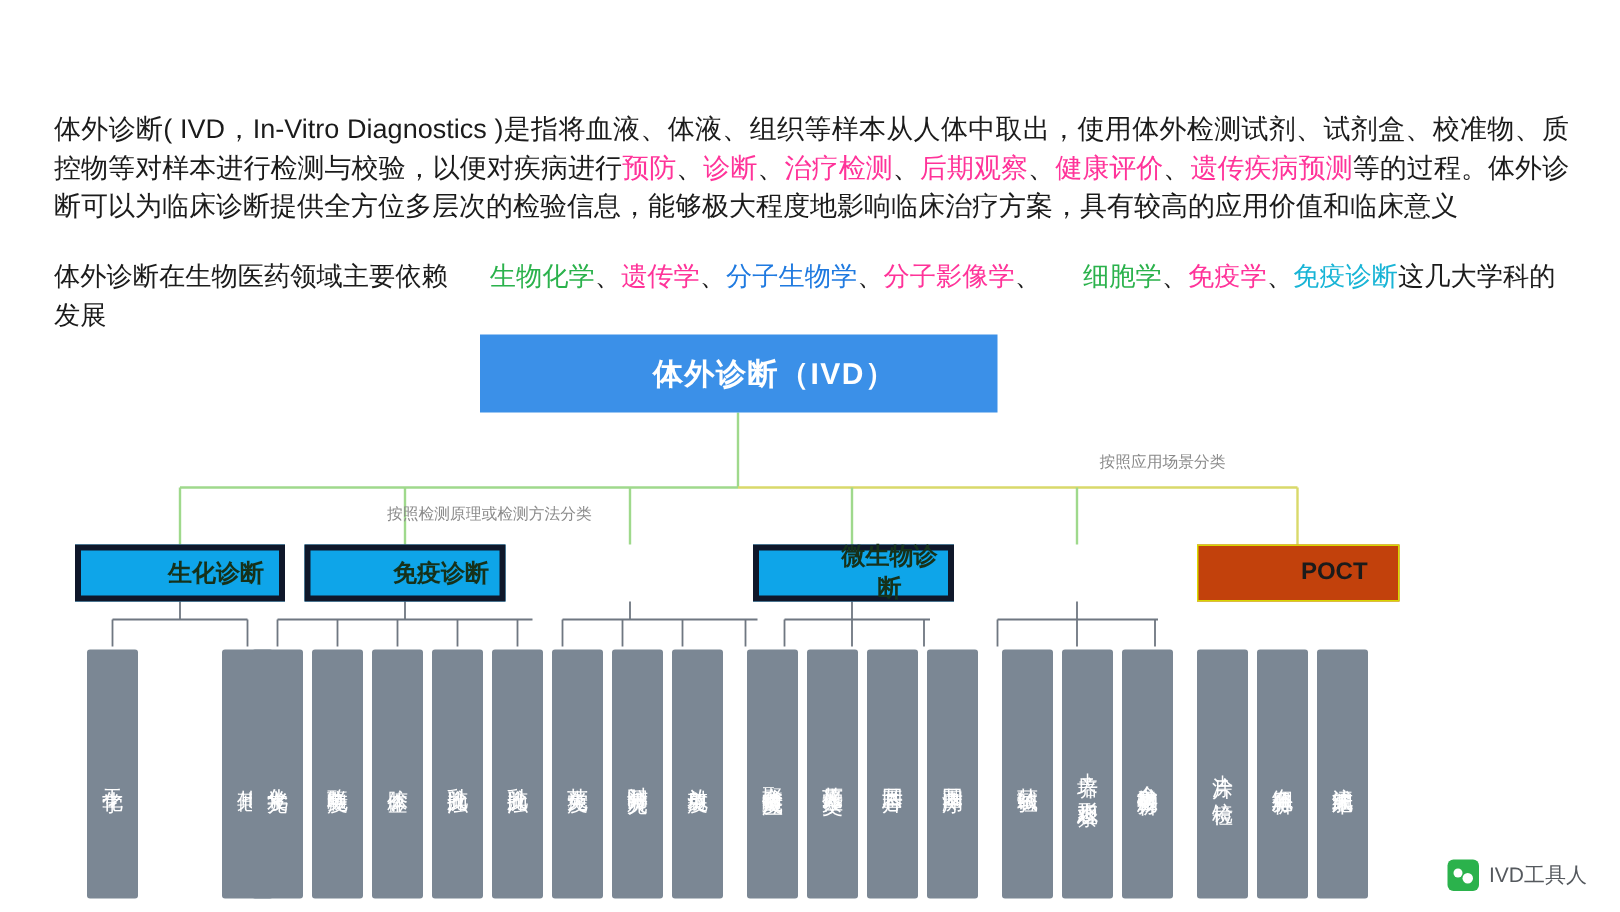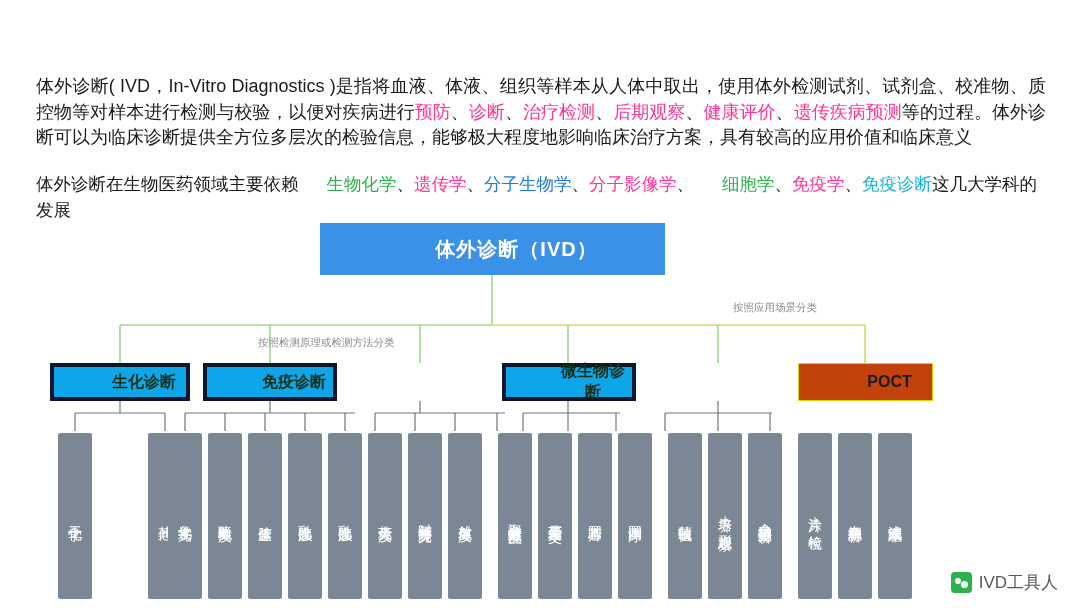--- a/index.html
+++ b/index.html
@@ -157,21 +157,21 @@
     content: "";
     position: absolute;
     left: 10px;
     top: 9px;
     width: 7px;
     height: 7px;
     border-radius: 50%;
     background: #ffffff;
   }
   .wm-text {
-    font-size: 17px;
+    font-size: 14px;
     color: #55595e;
   }
 </style>
 </head>
 <body>
 
 <div class="page">
 
 
   <div class="bodytext"><span>体外诊断( IVD，In-Vitro Diagnostics )是指将血液、体液、组织等样本从人体中取出，使用体外检测试剂、试剂盒、校准物、质控物等对样本进行检测与校验，以便对疾病进行</span><span class="c-pink">预防</span><span>、</span><span class="c-pink">诊断</span><span>、</span><span class="c-pink">治疗检测</span><span>、</span><span class="c-pink">后期观察</span><span>、</span><span class="c-pink">健康评价</span><span>、</span><span class="c-pink">遗传疾病预测</span><span>等的过程。体外诊断可以为临床诊断提供全方位多层次的检验信息，能够极大程度地影响临床治疗方案，具有较高的应用价值和临床意义</span></div>

